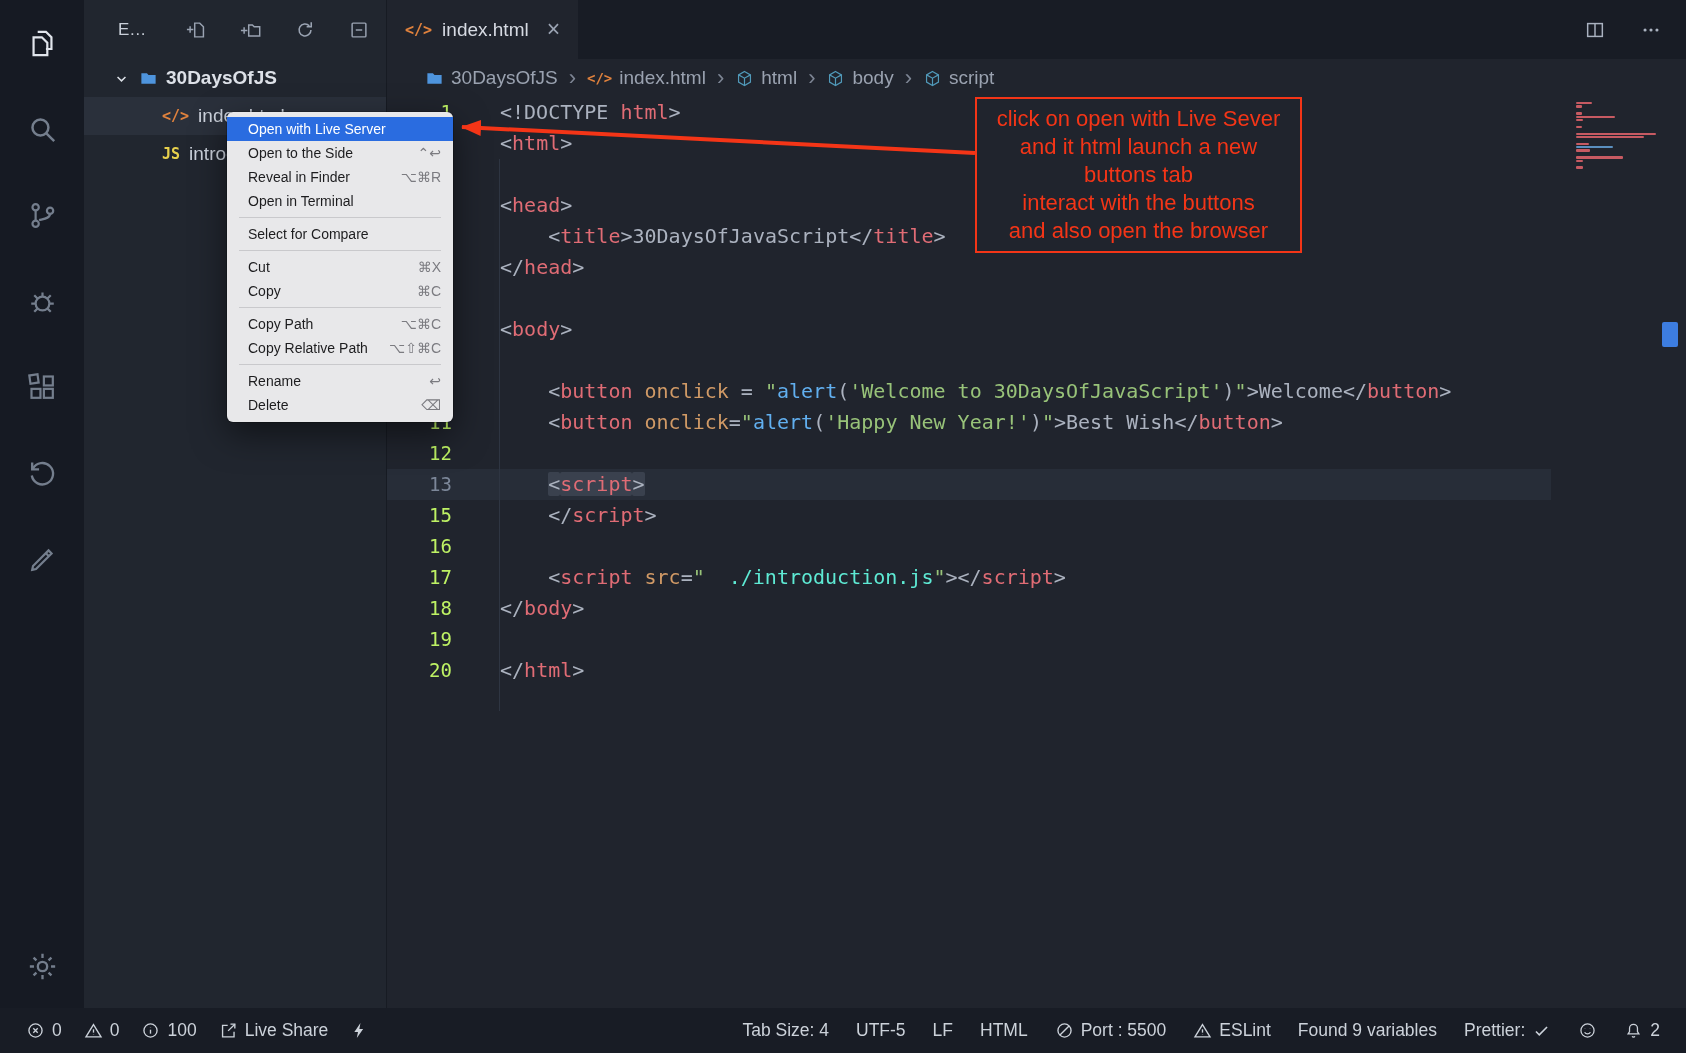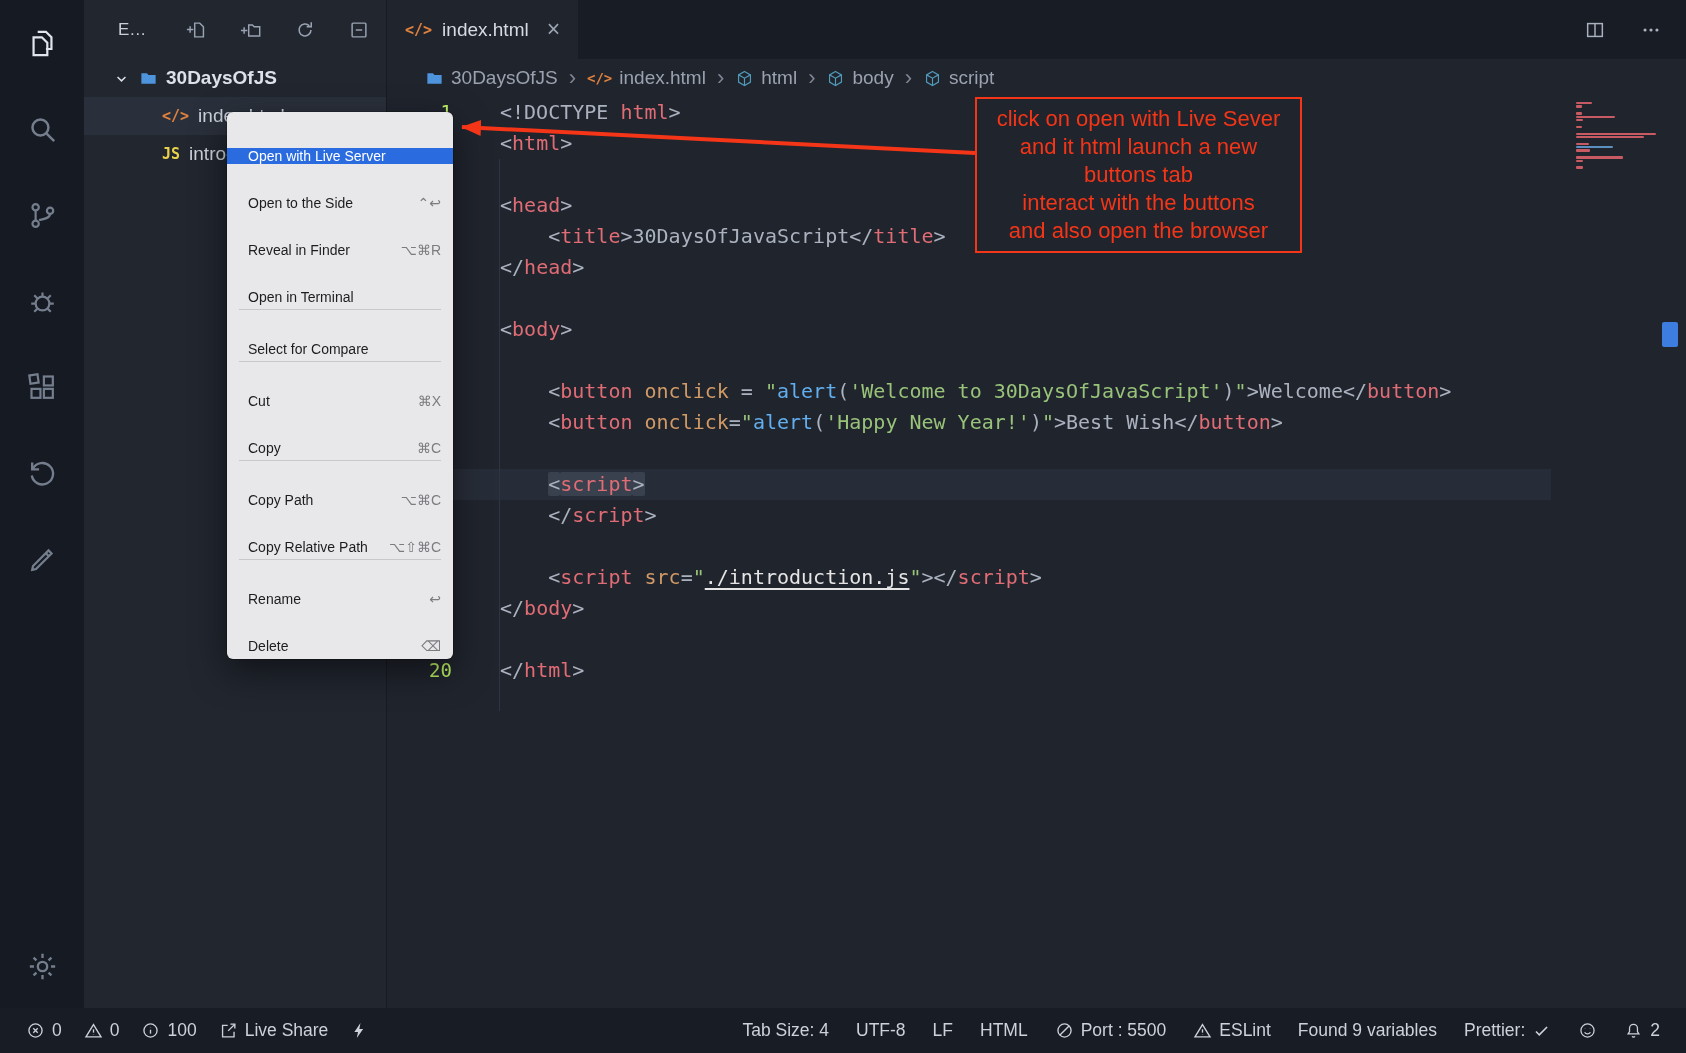--- a/index.html
+++ b/index.html
@@ -47,38 +47,38 @@
   .code-line{height:31px;line-height:31px;font-family:"DejaVu Sans Mono",monospace;font-size:20px;white-space:pre;display:flex;margin-right:135px;}
   .ln{width:65px;text-align:right;color:#bef264;flex:none;font-size:19px;}
   .code-text{margin-left:48px;}
   .code-line.current{background:#272d38;}
   .code-line.current .ln{color:#7c8799;}
   .tk-pln{color:#abb2bf}
   .tk-tag{color:#e06c75}
   .tk-attr{color:#d19a66}
   .tk-str{color:#98c379}
   .tk-fn{color:#61afef}
-  .tk-und{color:#e5e5e5;text-decoration:underline;text-underline-offset:4px;}
+  .tk-und{color:#5eead4;text-underline-offset:4px;margin-left:24px;}
   .tk-sel{background:#3a414e;border-radius:2px;}
 
   .minimap{position:absolute;right:26px;top:5px;width:84px;display:flex;flex-direction:column;gap:1px;}
   .mm-line{height:2.4px;border-radius:1px;}
   .overview-marker{position:absolute;right:8px;top:225px;width:16px;height:25px;background:#3d7de0;border-radius:2px;}
 
   
   .status-bar{position:absolute;left:0;right:0;bottom:0;height:45px;background:#181c25;display:flex;align-items:center;justify-content:space-between;padding:0 26px;color:#ccd2da;font-size:17.5px;}
   .st-group{display:flex;align-items:center;}
   .st-group.left{gap:22px;}
   .st-group.right{gap:27px;}
   .st-item{display:flex;align-items:center;gap:7px;cursor:pointer;white-space:nowrap;}
   .st-item .icon svg{width:19px;height:19px;}
 
   
   .context-menu{position:absolute;left:227px;top:112px;width:226px;background:#e8e8ea;border-radius:6px;box-shadow:0 12px 34px rgba(0,0,0,.5),0 0 0 1px rgba(0,0,0,.18);padding:5px 0;font-size:14px;color:#1d1d1f;z-index:50;}
-  .menu-item{height:16px;display:flex;align-items:center;padding:0 12px 0 21px;cursor:pointer;margin-top:31px;}
+  .menu-item{height:24px;display:flex;align-items:center;padding:0 12px 0 21px;cursor:pointer;}
   .menu-item.highlight{background:#2a6ce0;color:#fff;}
   .mi-label{flex:1;white-space:nowrap;}
   .mi-short{color:#7b7b80;margin-left:12px;white-space:nowrap;}
   .menu-sep{height:1px;background:#c9c9cc;margin:4px 12px;}
 
   
   .annotation{position:absolute;left:975px;top:97px;width:327px;border:2.5px solid #f43517;padding:6px 4px;z-index:40;text-align:center;font-size:22px;line-height:28px;color:#f43517;}
   .arrow{position:absolute;left:440px;top:95px;z-index:60;pointer-events:none;}
 </style>
 </head>
@@ -361,21 +361,21 @@
               <path d="M13.2 2.5L5.5 13.8h4.6L8.6 21.5l8-11.5h-4.8z"></path>
             </svg>
           </span>
         </div>
       </div>
       <div class="st-group right">
         <div class="st-item">
           <span>Tab Size: 4</span>
         </div>
         <div class="st-item">
-          <span>UTF-8</span>
+          <span>UTF-5</span>
         </div>
         <div class="st-item">
           <span>LF</span>
         </div>
         <div class="st-item">
           <span>HTML</span>
         </div>
         <div class="st-item">
           <span class="icon">
             <svg viewBox="0 0 24 24" fill="none" stroke="currentColor" stroke-width="1.7">

